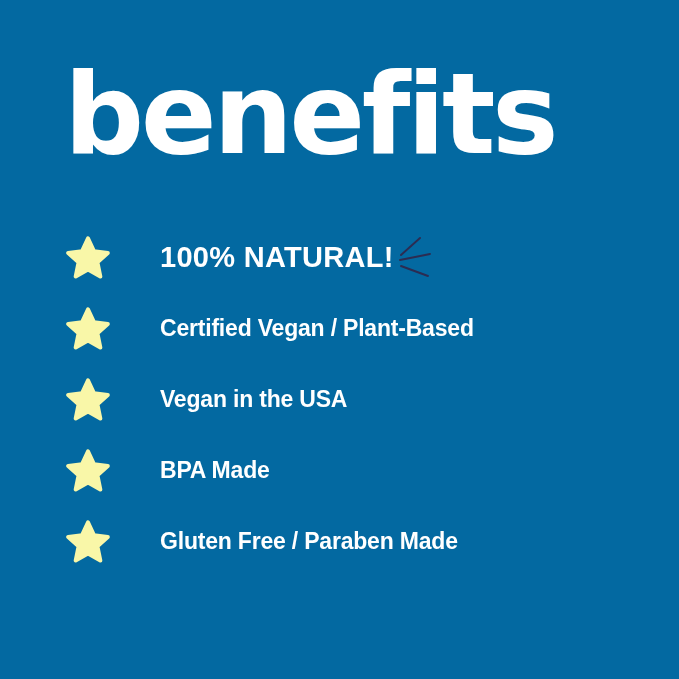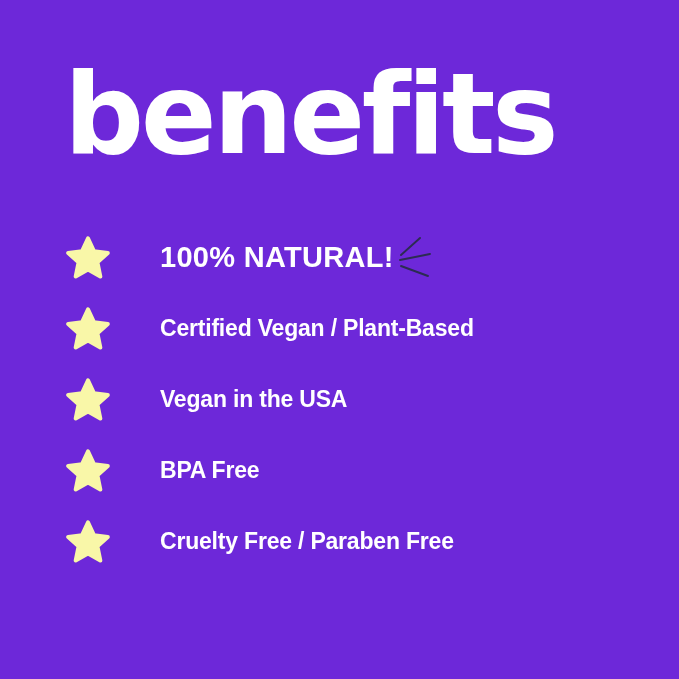--- a/index.html
+++ b/index.html
@@ -6,21 +6,21 @@
   html, body {
     margin: 0;
     padding: 0;
     background: #ffffff;
   }
   #poster {
     position: relative;
     width: 679px;
     height: 679px;
     overflow: hidden;
-    background: #6d28d9;
+    background: #0369a1;
     font-family: "Liberation Sans", "DejaVu Sans", sans-serif;
     -webkit-font-smoothing: antialiased;
   }
 
   
   #title {
     position: absolute;
     left: 64px;
     top: 58px;
     margin: 0;
@@ -143,26 +143,26 @@
       <span class="benefit-text">Vegan in the USA</span>
     </li>
 
 
     <li class="benefit-row">
       <span class="star-cell">
         <svg class="star-icon" viewBox="0 0 100 100" aria-hidden="true">
           <path d="M50 5 L63.5 34.5 L95 38.5 L71.5 60 L78 92 L50 76 L22 92 L28.5 60 L5 38.5 L36.5 34.5 Z" fill="#F9F7A8" stroke="#F9F7A8" stroke-width="9" stroke-linejoin="round" stroke-linecap="round"></path>
         </svg>
       </span>
-      <span class="benefit-text">BPA Free</span>
+      <span class="benefit-text">BPA Made</span>
     </li>
 
     <li class="benefit-row">
       <span class="star-cell">
         <svg class="star-icon" viewBox="0 0 100 100" aria-hidden="true">
           <path d="M50 5 L63.5 34.5 L95 38.5 L71.5 60 L78 92 L50 76 L22 92 L28.5 60 L5 38.5 L36.5 34.5 Z" fill="#F9F7A8" stroke="#F9F7A8" stroke-width="9" stroke-linejoin="round" stroke-linecap="round"></path>
         </svg>
       </span>
-      <span class="benefit-text">Cruelty Free / Paraben Free</span>
+      <span class="benefit-text">Gluten Free / Paraben Made</span>
     </li>
 
   </ul>
 </div>
 
 </body></html>

